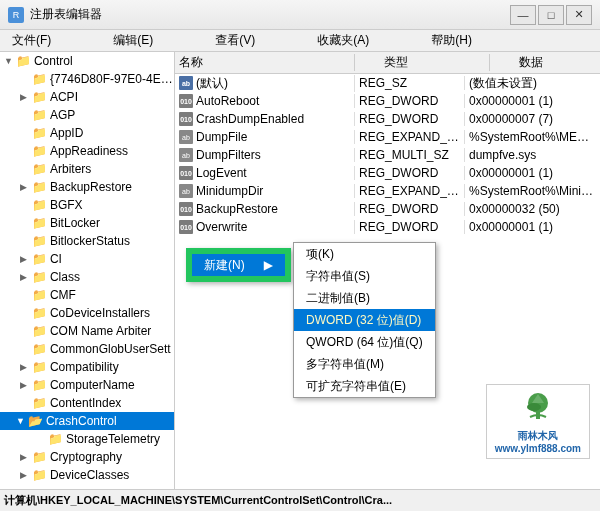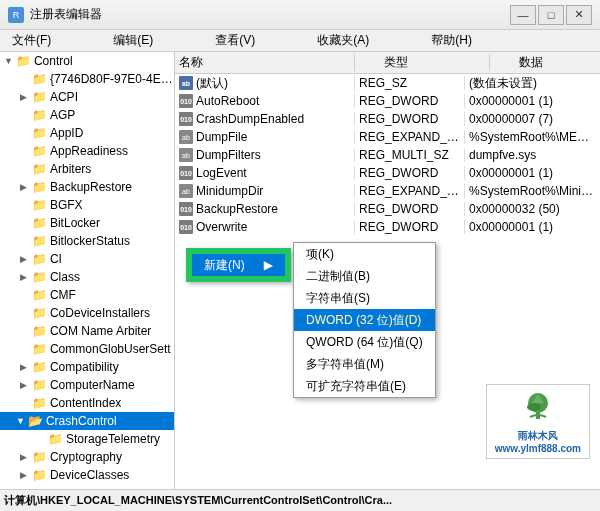--- a/index.html
+++ b/index.html
@@ -583,24 +583,24 @@
         <span>新建(N)</span>
         <span>▶</span>
       </div>
     </div>
 
     <div class="sub-menu" style="top:190px;left:293px;">
       <div class="sub-menu-item">
         <span>项(K)</span>
       </div>
       <div class="sub-menu-item">
+        <span>字符串值(S)</span>
+      </div>
+      <div class="sub-menu-item">
         <span>二进制值(B)</span>
-      </div>
-      <div class="sub-menu-item">
-        <span>字符串值(S)</span>
       </div>
       <div class="sub-menu-item highlighted">
         <span>DWORD (32 位)值(D)</span>
       </div>
       <div class="sub-menu-item">
         <span>QWORD (64 位)值(Q)</span>
       </div>
       <div class="sub-menu-item">
         <span>多字符串值(M)</span>
       </div>

